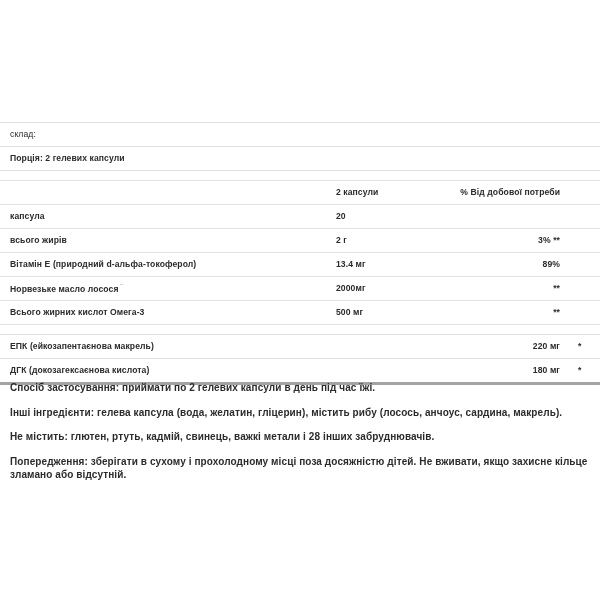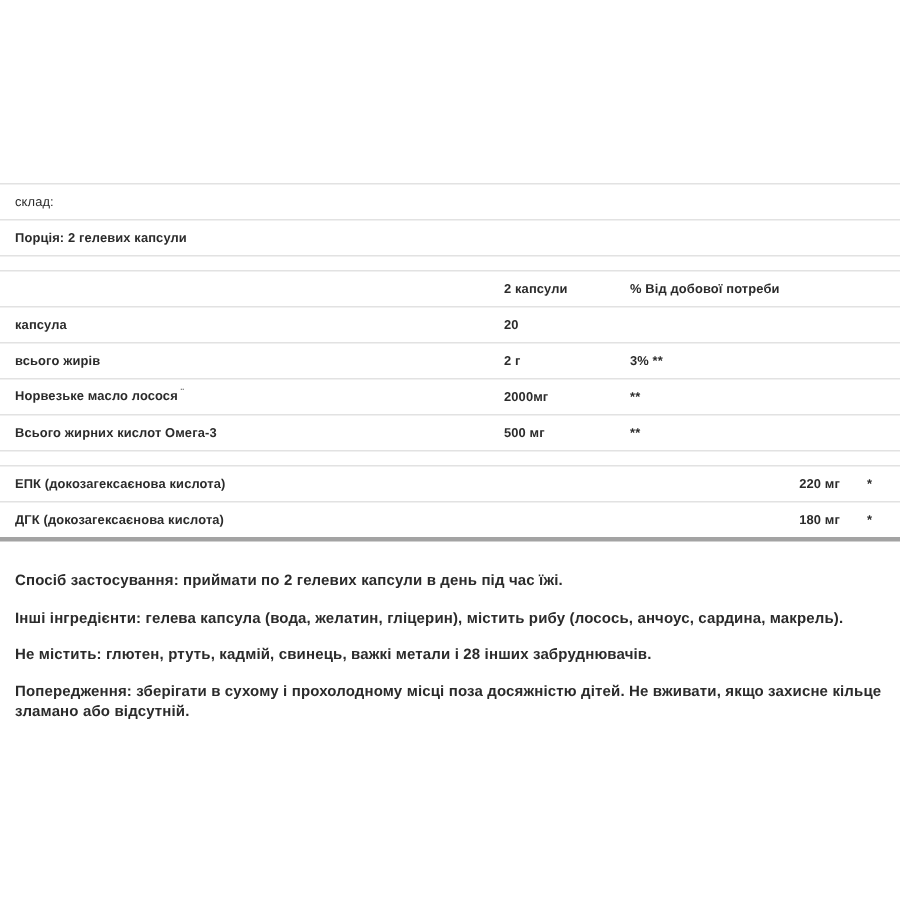--- a/index.html
+++ b/index.html
@@ -39,21 +39,21 @@
     line-height: 1.15;
     font-weight: bold;
     letter-spacing: 0.01em;
     height: 13px;
   }
   table.facts tr.last-row td {
     border-bottom: 3px solid #a3a3a3;
   }
   .c-name  { width: 336px; padding-left: 10px !important; box-sizing: border-box; margin-top: 44px; }
   .c-amt   { width: 84px; }
-  .c-dv    { width: 140px; }
+  .c-dv    { width: 140px; text-align: right; }
   .c-tail  { width: 40px; }
   .thin-label {
     font-weight: normal !important;
   }
   tr.spacer td {
     height: 9px;
     padding: 0 !important;
   }
   .nested-amt {
     text-align: right;
@@ -124,41 +124,47 @@
           <td class="c-dv"></td>
           <td class="c-tail"></td>
         </tr>
         <tr>
           <td class="c-name">всього жирів</td>
           <td class="c-amt">2 г</td>
           <td class="c-dv">3% **</td>
           <td class="c-tail"></td>
         </tr>
         <tr>
+          <td class="c-name">Вітамін Е (природний d-альфа-токоферол)</td>
+          <td class="c-amt">13.4 мг</td>
+          <td class="c-dv">89%</td>
+          <td class="c-tail"></td>
+        </tr>
+        <tr>
           <td class="c-name"><span>Норвезьке масло лосося</span><span class="sup-mark">¨</span></td>
           <td class="c-amt">2000мг</td>
           <td class="c-dv">**</td>
           <td class="c-tail"></td>
         </tr>
         <tr>
           <td class="c-name">Всього жирних кислот Омега-3</td>
           <td class="c-amt">500 мг</td>
           <td class="c-dv">**</td>
           <td class="c-tail"></td>
         </tr>
 
         <tr class="spacer">
           <td class="c-name"></td>
           <td class="c-amt"></td>
           <td class="c-dv"></td>
           <td class="c-tail"></td>
         </tr>
 
         <tr>
-          <td class="c-name">ЕПК (докозагексаєнова кислота)</td>
+          <td class="c-name">ЕПК (ейкозапентаєнова макрель)</td>
           <td class="c-amt"></td>
           <td class="c-dv nested-amt">220 мг</td>
           <td class="c-tail star-col">*</td>
         </tr>
         <tr class="last-row">
           <td class="c-name">ДГК (докозагексаєнова кислота)</td>
           <td class="c-amt"></td>
           <td class="c-dv nested-amt">180 мг</td>
           <td class="c-tail star-col">*</td>
         </tr>

